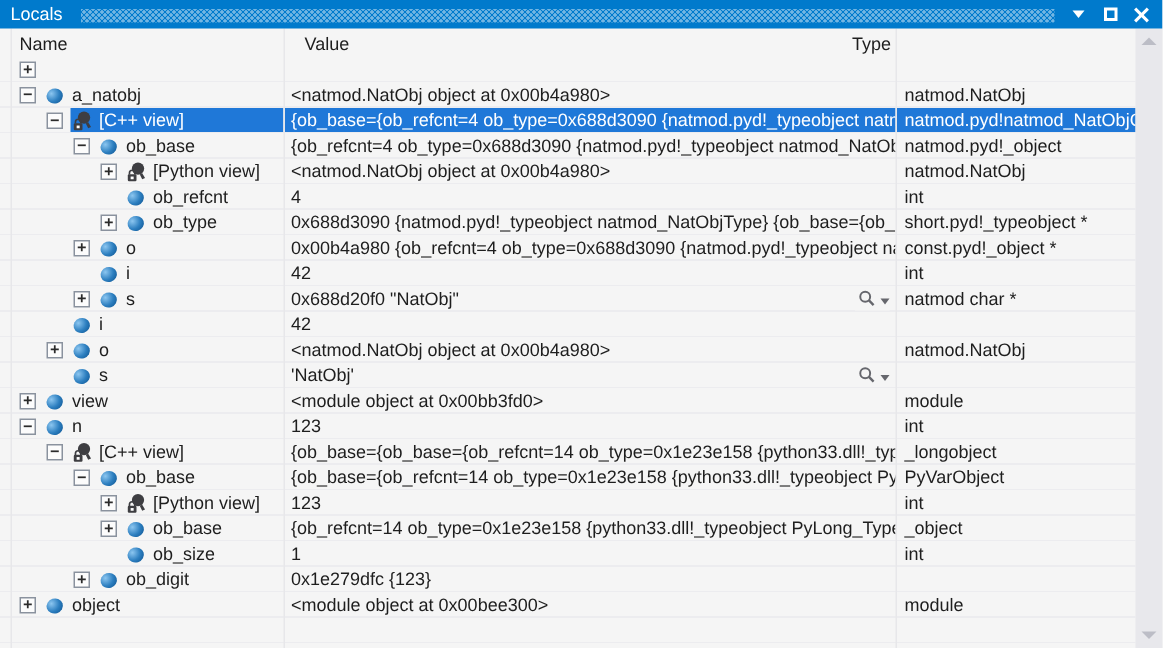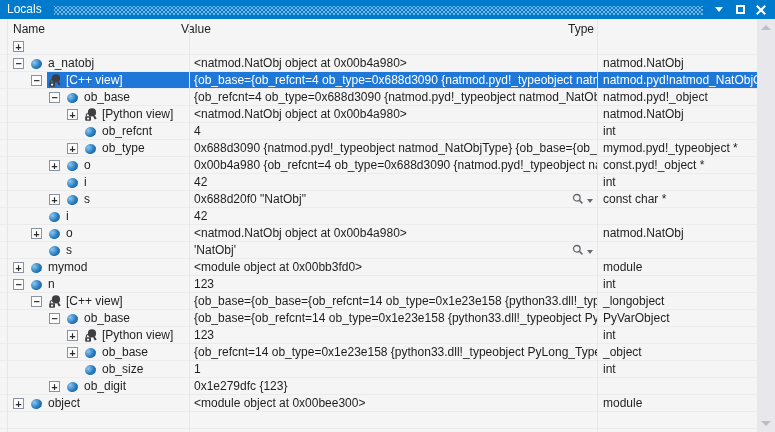--- a/index.html
+++ b/index.html
@@ -15,21 +15,21 @@
   .tb-btns{display:flex;align-items:center;gap:9px;margin-right:8px}
   .tb-btn{width:12px;height:12px;position:relative;cursor:pointer;display:flex;align-items:center;justify-content:center}
   .tb-caret{width:0;height:0;border-left:4px solid transparent;border-right:4px solid transparent;border-top:5px solid #fff}
   .tb-box{width:9px;height:9px;border:2px solid #fff}
   .tb-x-a,.tb-x-b{position:absolute;left:0;top:5px;width:12px;height:2px;background:#fff}
   .tb-x-a{transform:rotate(45deg)}.tb-x-b{transform:rotate(-45deg)}
 
   
   .header{position:absolute;top:19px;left:0;width:757px;height:19px;background:#f5f5f5}
   .hdr-label{position:absolute;top:2px;line-height:16px;white-space:nowrap}
-  #hdr-name{left:13px}#hdr-value{left:181px}#hdr-type{left:568px}
+  #hdr-name{left:13px}#hdr-value{left:203px}#hdr-type{left:568px}
 
   
   .grid{position:absolute;top:38px;left:0;width:757px;height:394px;
     background:#f5f5f5 repeating-linear-gradient(to bottom,transparent 0,transparent 16px,#ececef 16px,#ececef 17px)}
   .row{position:absolute;left:0;width:100%;height:17px}
   .cell{position:absolute;top:0;height:16px;line-height:16px;white-space:nowrap;overflow:hidden}
   .c-name{left:7px;width:182px;display:flex;align-items:center}
   .c-value{left:190px;width:407px;padding-left:4px}
   .c-type{left:598px;width:159px;padding-left:5px}
   .row.sel .c-value,.row.sel .c-type{background:var(--sel,#1f78d8);color:#fff}
@@ -168,21 +168,21 @@
       <div class="cell c-name">
         <span class="expander" style="margin-left: 60px;">+</span>
         <span class="hlwrap">
           <span class="rowicon">
             <span class="sphere"></span>
           </span>
           <span class="label">ob_type</span>
         </span>
       </div>
       <div class="cell c-value"><span>0x688d3090 {natmod.pyd!_typeobject natmod_NatObjType} {ob_base={ob_base={ob_refcnt=4}}}</span></div>
-      <div class="cell c-type">mymod.pyd!_typeobject *</div>
+      <div class="cell c-type">short.pyd!_typeobject *</div>
     </div>
     <div class="row" style="top: 119px;">
       <div class="cell c-name">
         <span class="expander" style="margin-left: 42px;">+</span>
         <span class="hlwrap">
           <span class="rowicon">
             <span class="sphere"></span>
           </span>
           <span class="label">o</span>
         </span>
@@ -213,21 +213,21 @@
           <span class="label">s</span>
         </span>
       </div>
       <div class="cell c-value"><span>0x688d20f0 "NatObj"</span><span class="mag">
           <span><svg width="12" height="12" viewBox="0 0 12 12">
               <circle cx="4.8" cy="4.8" r="3.3" fill="none" stroke="#66676d" stroke-width="1.3"></circle>
               <line x1="7.3" y1="7.3" x2="10.4" y2="10.4" stroke="#66676d" stroke-width="1.6"></line>
             </svg></span>
           <span class="mag-caret"></span>
         </span></div>
-      <div class="cell c-type">const char *</div>
+      <div class="cell c-type">natmod char *</div>
     </div>
     <div class="row" style="top: 170px;">
       <div class="cell c-name">
         <span class="expander none" style="margin-left: 24px;"></span>
         <span class="hlwrap">
           <span class="rowicon">
             <span class="sphere"></span>
           </span>
           <span class="label">i</span>
         </span>
@@ -267,21 +267,21 @@
         </span></div>
       <div class="cell c-type"></div>
     </div>
     <div class="row" style="top: 221px;">
       <div class="cell c-name">
         <span class="expander" style="margin-left: 6px;">+</span>
         <span class="hlwrap">
           <span class="rowicon">
             <span class="sphere"></span>
           </span>
-          <span class="label">mymod</span>
+          <span class="label">view</span>
         </span>
       </div>
       <div class="cell c-value"><span>&lt;module object at 0x00bb3fd0&gt;</span></div>
       <div class="cell c-type">module</div>
     </div>
     <div class="row" style="top: 238px;">
       <div class="cell c-name">
         <span class="expander" style="margin-left: 6px;">−</span>
         <span class="hlwrap">
           <span class="rowicon">

